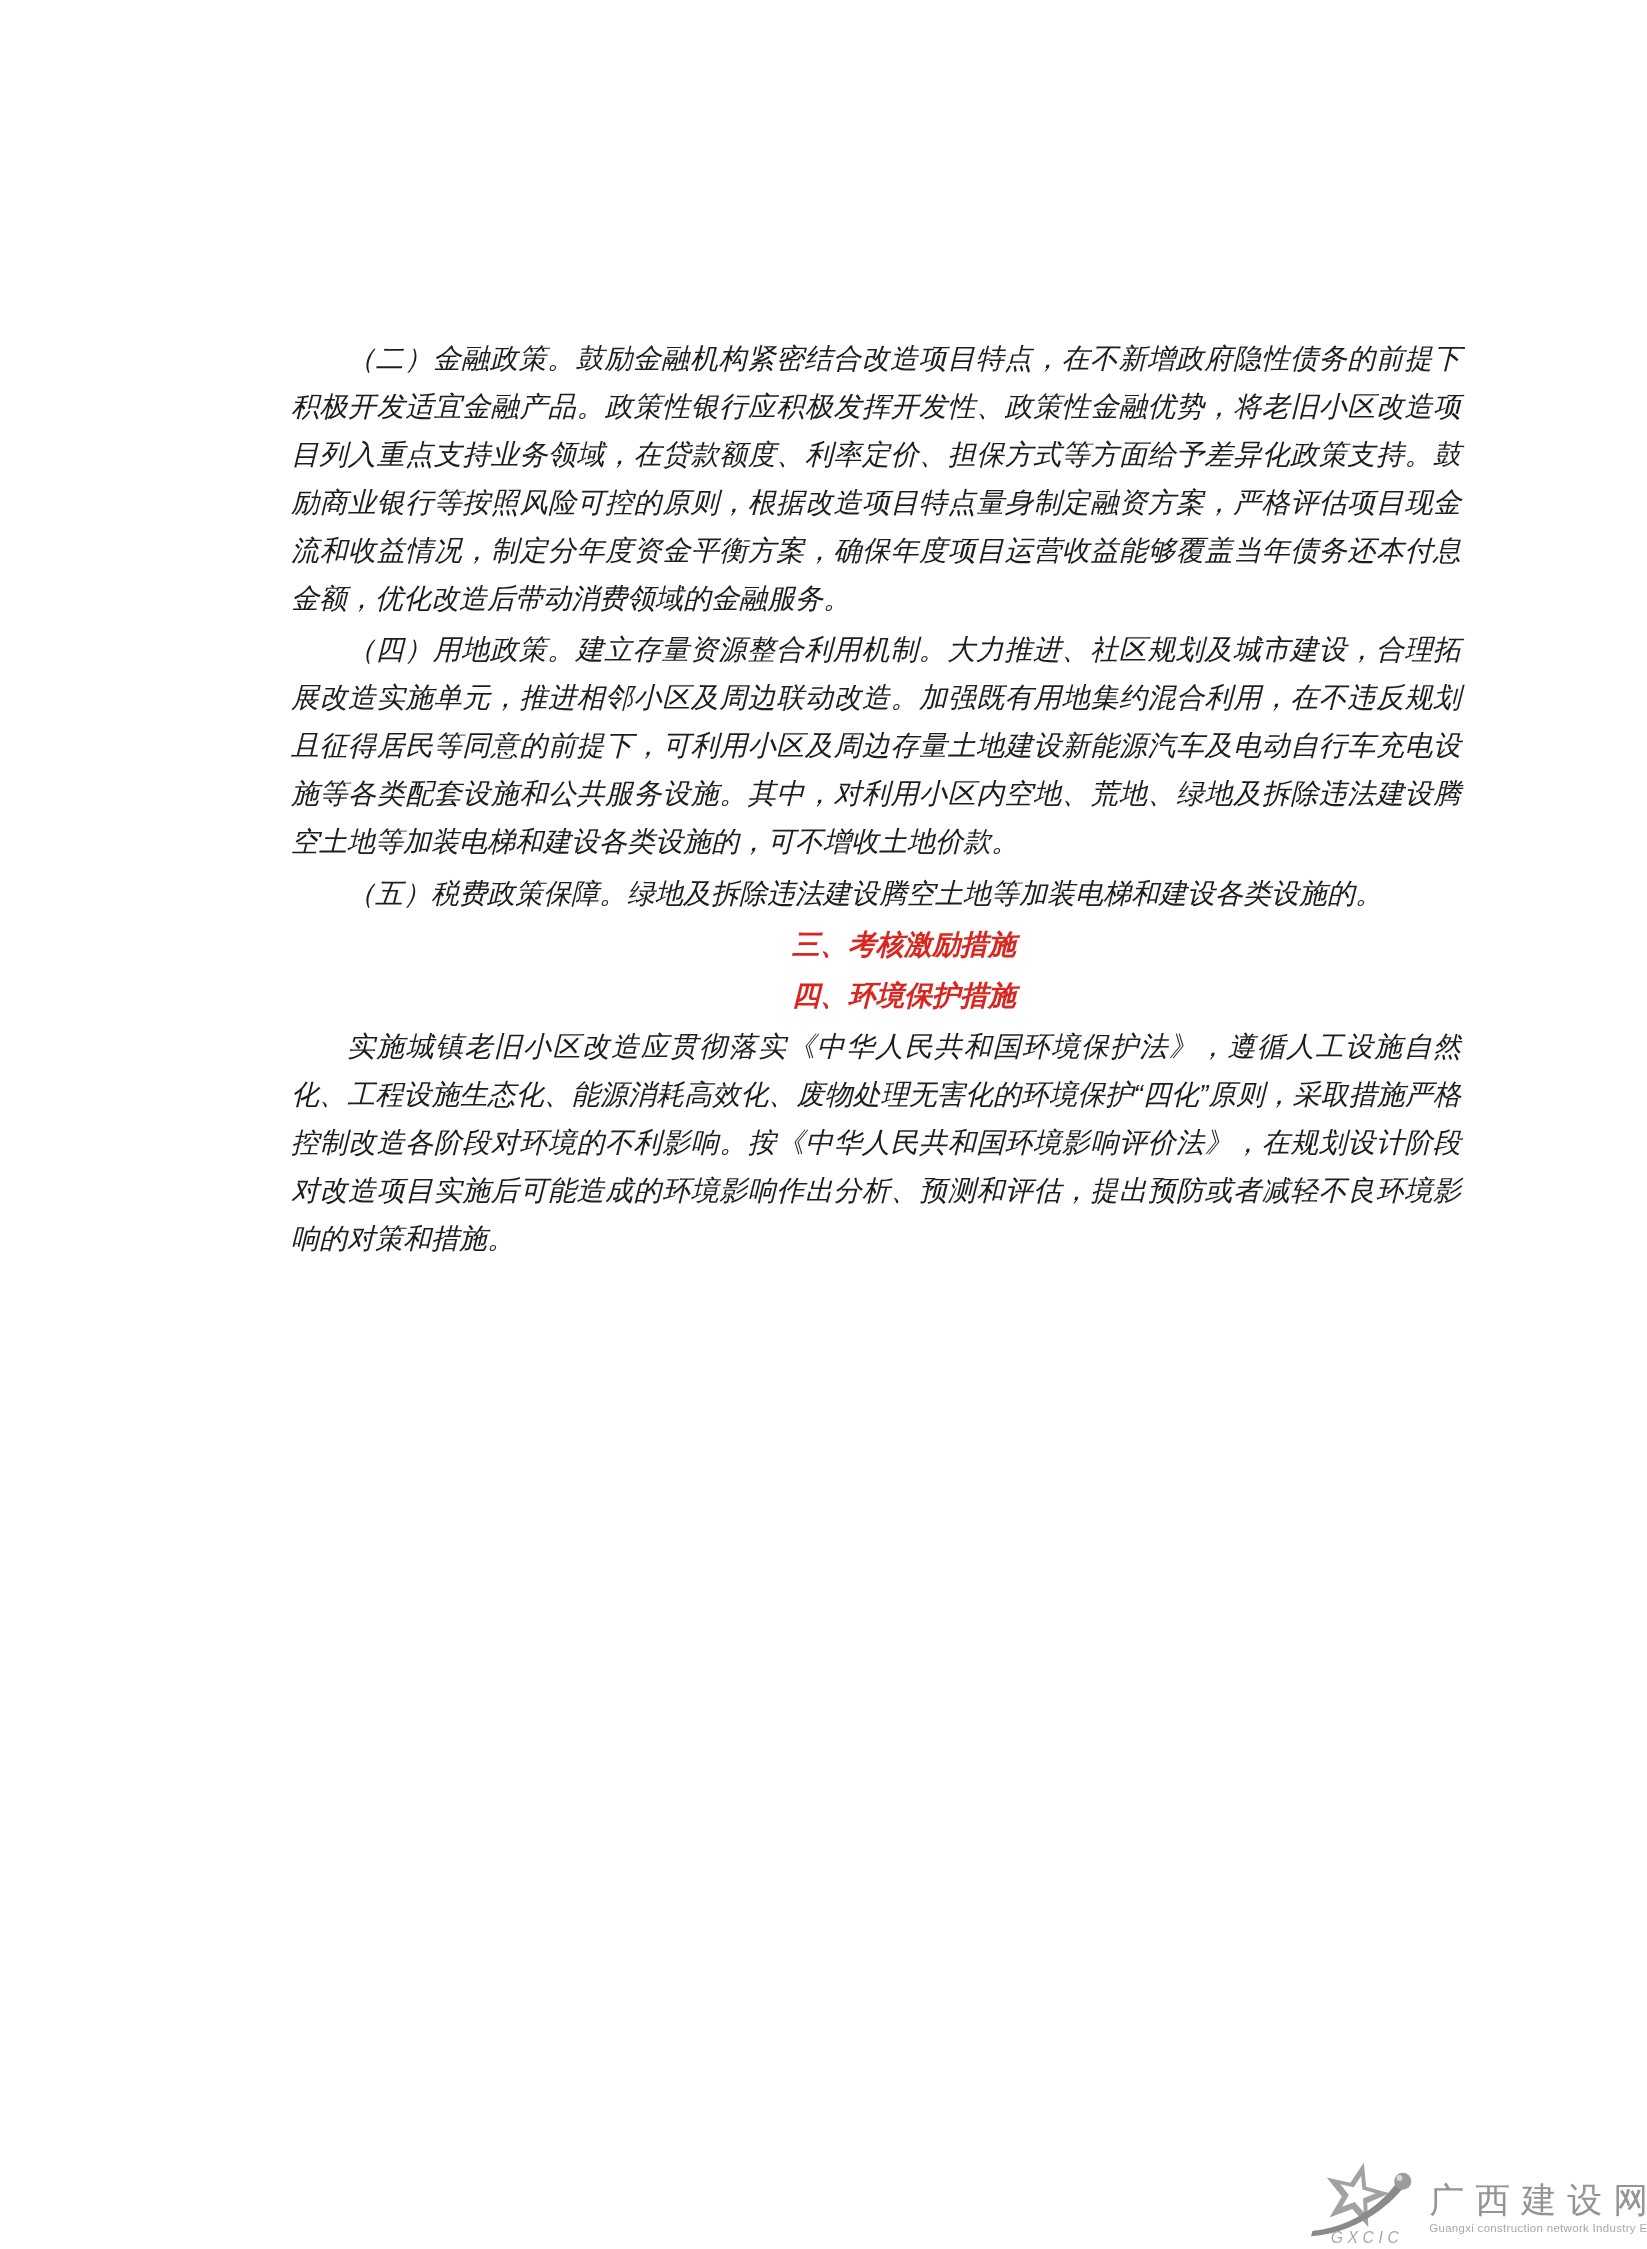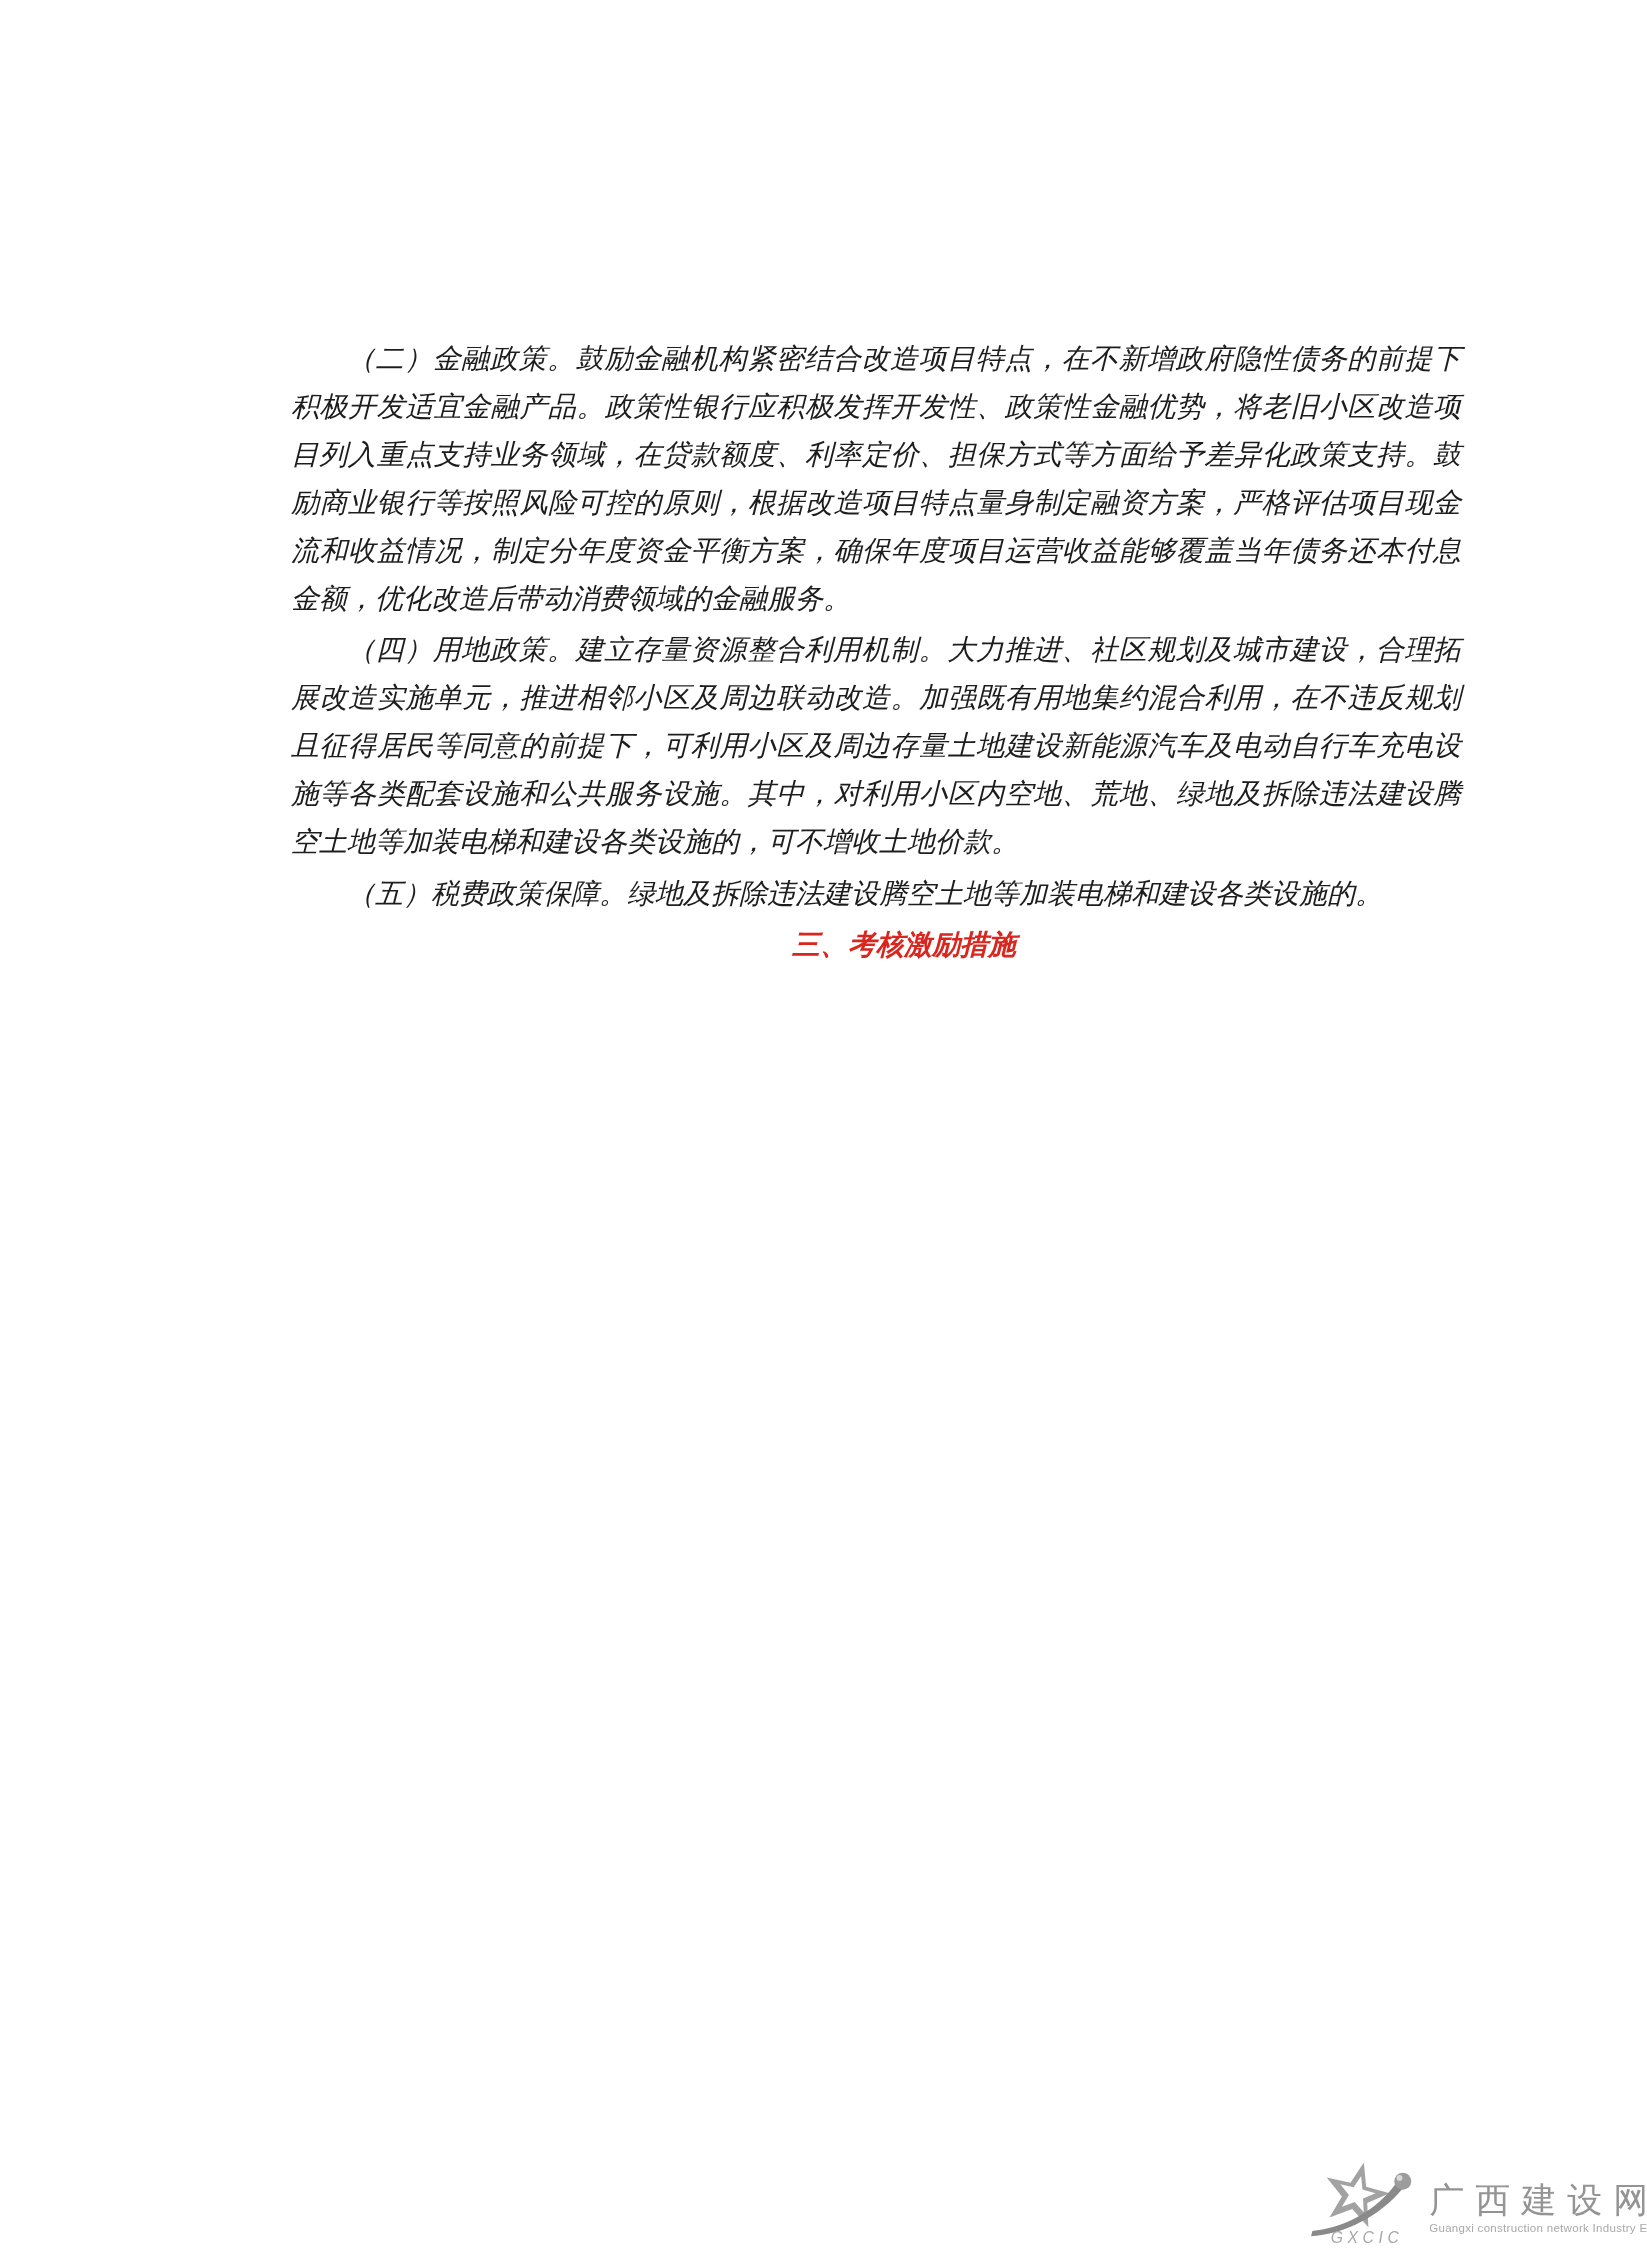--- a/index.html
+++ b/index.html
@@ -58,20 +58,22 @@
   }
 </style>
 </head>
 <body style="background: rgb(255, 255, 255);">
 
 <div class="doc">
   <p>（二）金融政策。鼓励金融机构紧密结合改造项目特点，在不新增政府隐性债务的前提下积极开发适宜金融产品。政策性银行应积极发挥开发性、政策性金融优势，将老旧小区改造项目列入重点支持业务领域，在贷款额度、利率定价、担保方式等方面给予差异化政策支持。鼓励商业银行等按照风险可控的原则，根据改造项目特点量身制定融资方案，严格评估项目现金流和收益情况，制定分年度资金平衡方案，确保年度项目运营收益能够覆盖当年债务还本付息金额，优化改造后带动消费领域的金融服务。</p>
   <p>（四）用地政策。建立存量资源整合利用机制。大力推进、社区规划及城市建设，合理拓展改造实施单元，推进相邻小区及周边联动改造。加强既有用地集约混合利用，在不违反规划且征得居民等同意的前提下，可利用小区及周边存量土地建设新能源汽车及电动自行车充电设施等各类配套设施和公共服务设施。其中，对利用小区内空地、荒地、绿地及拆除违法建设腾空土地等加装电梯和建设各类设施的，可不增收土地价款。</p>
   <p>（五）税费政策保障。绿地及拆除违法建设腾空土地等加装电梯和建设各类设施的。</p>
   <p class="heading">三、考核激励措施</p>
+  <p class="heading">四、环境保护措施</p>
+  <p>实施城镇老旧小区改造应贯彻落实《中华人民共和国环境保护法》，遵循人工设施自然化、工程设施生态化、能源消耗高效化、废物处理无害化的环境保护“四化”原则，采取措施严格控制改造各阶段对环境的不利影响。按《中华人民共和国环境影响评价法》，在规划设计阶段对改造项目实施后可能造成的环境影响作出分析、预测和评估，提出预防或者减轻不良环境影响的对策和措施。</p>
 </div>
 
 <div class="brand">
   <div class="brand-mark">
     <svg width="117" height="93" viewBox="0 0 178 142" xmlns="http://www.w3.org/2000/svg">
 
       <g transform="translate(80,62) rotate(14)">
         <path d="M0,-52 L12.3,-17 L49.5,-16.1 L19.9,6.5 L30.6,42.1 L0,21 L-30.6,42.1 L-19.9,6.5 L-49.5,-16.1 L-12.3,-17 Z" style="fill:var(--logo-star-gray,#a2a2a2)"></path>
         <g transform="translate(1,-2) scale(0.56)">
           <path d="M0,-52 L12.3,-17 L49.5,-16.1 L19.9,6.5 L30.6,42.1 L0,21 L-30.6,42.1 L-19.9,6.5 L-49.5,-16.1 L-12.3,-17 Z" style="fill:#ffffff"></path>

